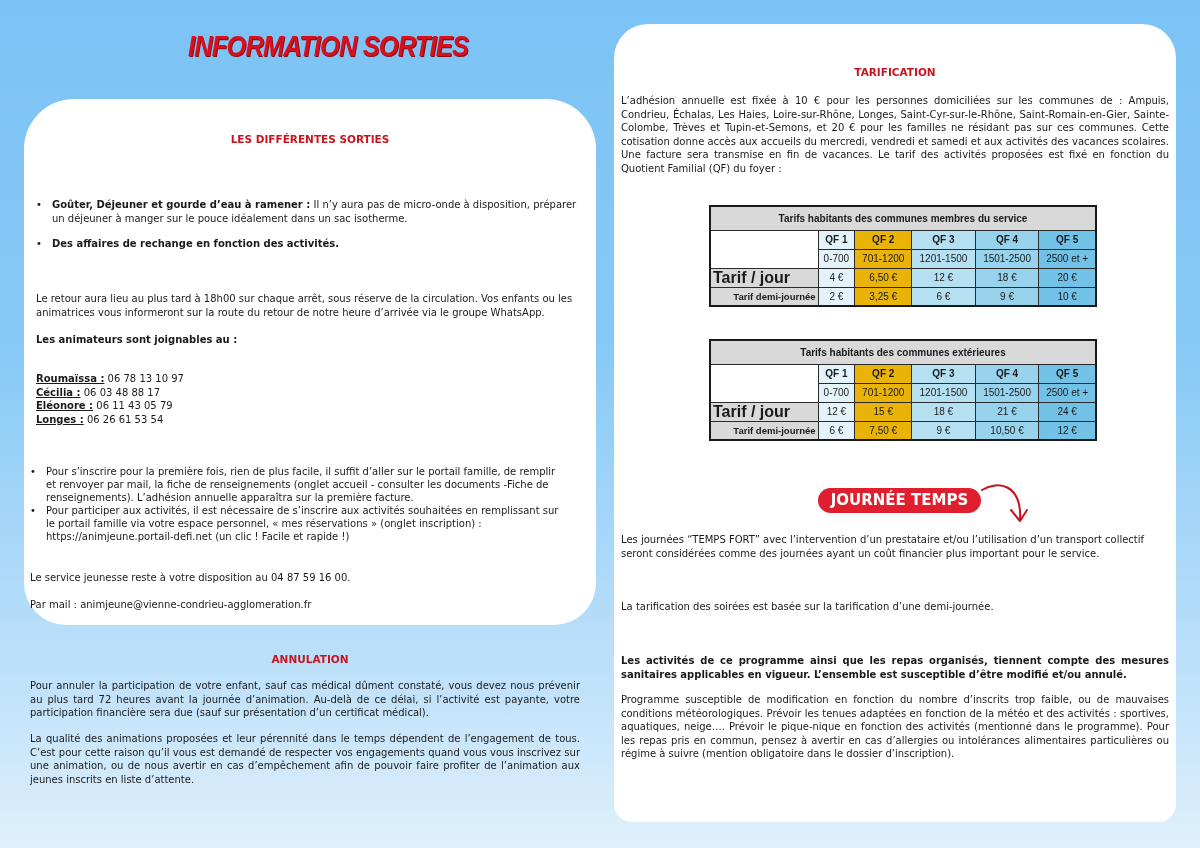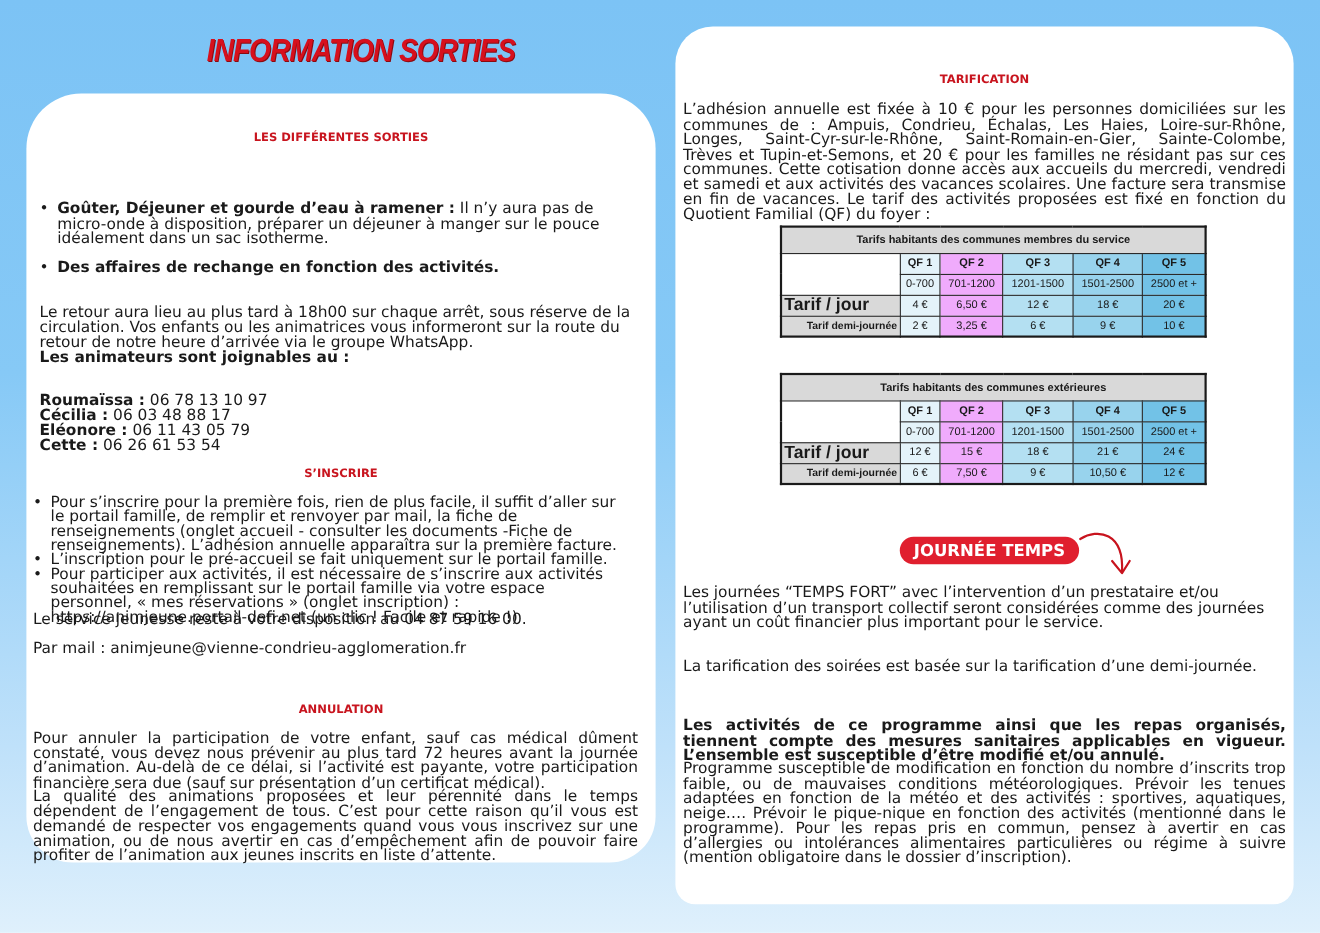--- a/index.html
+++ b/index.html
@@ -16,45 +16,45 @@
     font-weight: 700; font-style: italic;
     font-size: 29px; color: #d6101d;
     letter-spacing: -1px;
     transform: scaleX(0.88); transform-origin: left center;
     text-shadow: 1px 1px 0 #8a0a10;
   }
   .panel {
     position: absolute; background: #fff;
     border-radius: 48px;
   }
-  .panel-left { left: 24px; top: 85px; width: 572px; height: 699px; border-radius: 50px 50px 42px 42px; }
+  .panel-left { left: 24px; top: 99px; width: 572px; height: 526px; border-radius: 50px 50px 42px 42px; }
   .panel-right { left: 614px; top: 24px; width: 562px; height: 798px; border-radius: 34px 34px 18px 18px; }
   .sec-title {
     position: absolute; width: 100%; text-align: center;
     color: #c8141e; font-weight: 700; font-size: 10.5px;
   }
-  .txt { position: absolute; font-size: 14px; line-height: 13.5px; color: #1a1a1a; }
+  .txt { position: absolute; font-size: 10px; line-height: 13.5px; color: #1a1a1a; }
   .txt b { font-weight: 700; }
   .just { text-align: justify; }
   ul.bul { list-style: none; }
   ul.bul li { position: relative; padding-left: 20px; }
   ul.bul li::before { content: "•"; position: absolute; left: 4px; top: 0; }
-  .contact-name { font-weight: 700; }
+  .contact-name { font-weight: 700; text-decoration: underline; }
   table.tarif {
     position: absolute; border-collapse: collapse;
     font-family: "Liberation Sans", sans-serif; font-size: 10px;
     border: 2px solid #1a1a1a;
     padding-left: 16px;
   }
   table.tarif td { border: 1px solid #2a2a2a; height: 19px; text-align: center; padding: 0 2px; }
   table.tarif td.cap { background: #d9d9d9; font-weight: 700; height: 24px; }
   table.tarif td.rowlbl { background: #d9d9d9; text-align: left; font-weight: 700; font-size: 16px; width: 108px; }
   table.tarif td.rowlbl.small { font-size: 9.5px; text-align: right; }
   table.tarif td.qf { font-weight: 700; }
-  .c1 { background: #e4f3fa; } .c2 { background: #f0abfc; } .c3 { background: #b4e0f2; }
+  .c1 { background: #e4f3fa; } .c2 { background: #eab308; } .c3 { background: #b4e0f2; }
   .c4 { background: #98d3ed; } .c5 { background: #72c2e7; }
   .pill {
     position: absolute; left: 818px; top: 488px; width: 163px; height: 25px;
     background: #e01f2e; border-radius: 13px; color: #fff;
     font-weight: 700; font-size: 15px; text-align: center; line-height: 25px;
   }
   .red { color: #c8141e; font-weight: 700; }
 </style>
 </head>
 <body>
@@ -69,28 +69,26 @@
     <li style="margin-top:12px;"><b>Des affaires de rechange en fonction des activités.</b></li>
   </ul>
 
   <div class="txt" style="top:193px;left:12px;width:545px;">Le retour aura lieu au plus tard à 18h00 sur chaque arrêt, sous réserve de la circulation. Vos enfants ou les animatrices vous informeront sur la route du retour de notre heure d’arrivée via le groupe WhatsApp.</div>
   <div class="txt" style="top:234px;left:12px;font-weight:700;">Les animateurs sont joignables au :</div>
 
   <div class="txt" style="top:273px;left:12px;">
     <div><span class="contact-name">Roumaïssa  :</span><span> 06 78 13 10 97</span></div>
     <div><span class="contact-name">Cécilia :</span><span> 06 03 48 88 17</span></div>
     <div><span class="contact-name">Eléonore :</span><span> 06 11 43 05 79</span></div>
-    <div><span class="contact-name">Cette :</span><span> 06 26 61 53 54</span></div>
+    <div><span class="contact-name">Longes :</span><span> 06 26 61 53 54</span></div>
   </div>
 
-  <div class="sec-title" style="top:340px;">S’INSCRIRE</div>
 
   <ul class="bul txt" style="top:366px;left:2px;width:540px;line-height:13px;">
     <li> Pour s’inscrire pour la première fois, rien de plus facile, il suffit d’aller sur le portail famille, de remplir et renvoyer par mail, la fiche de renseignements (onglet accueil - consulter les documents -Fiche de renseignements). L’adhésion annuelle apparaîtra sur la première facture.</li>
-    <li>L’inscription pour le pré-accueil se fait uniquement sur le portail famille.</li>
     <li><span>Pour participer aux activités, il est nécessaire de s’inscrire aux activités souhaitées en remplissant sur le portail famille via votre espace personnel, « mes réservations » (onglet inscription) :</span><br><span>https://animjeune.portail-defi.net</span><span> (un clic ! Facile et rapide !)</span></li>
   </ul>
 
   <div class="txt" style="top:472px;left:6px;">Le service jeunesse reste à votre disposition au 04 87 59 16 00.</div>
   <div class="txt" style="top:499px;left:6px;"><span>Par mail : </span><span>animjeune@vienne-condrieu-agglomeration.fr</span></div>
 
   <div class="sec-title" style="top:554px;">ANNULATION</div>
   <div class="txt just" style="top:580px;left:6px;width:550px;">Pour annuler la participation de votre enfant, sauf cas médical dûment constaté, vous devez nous prévenir au plus tard 72 heures avant la journée d’animation. Au-delà de ce délai, si l’activité est payante, votre participation financière sera due (sauf sur présentation d’un certificat médical).</div>
   <div class="txt just" style="top:633px;left:6px;width:550px;">La qualité des animations proposées et leur pérennité dans le temps dépendent de l’engagement de tous. C’est pour cette raison qu’il vous est demandé de respecter vos engagements quand vous vous inscrivez sur une animation, ou de nous avertir en cas d’empêchement afin de pouvoir faire profiter de l’animation aux jeunes inscrits en liste d’attente.</div>
 </div>

